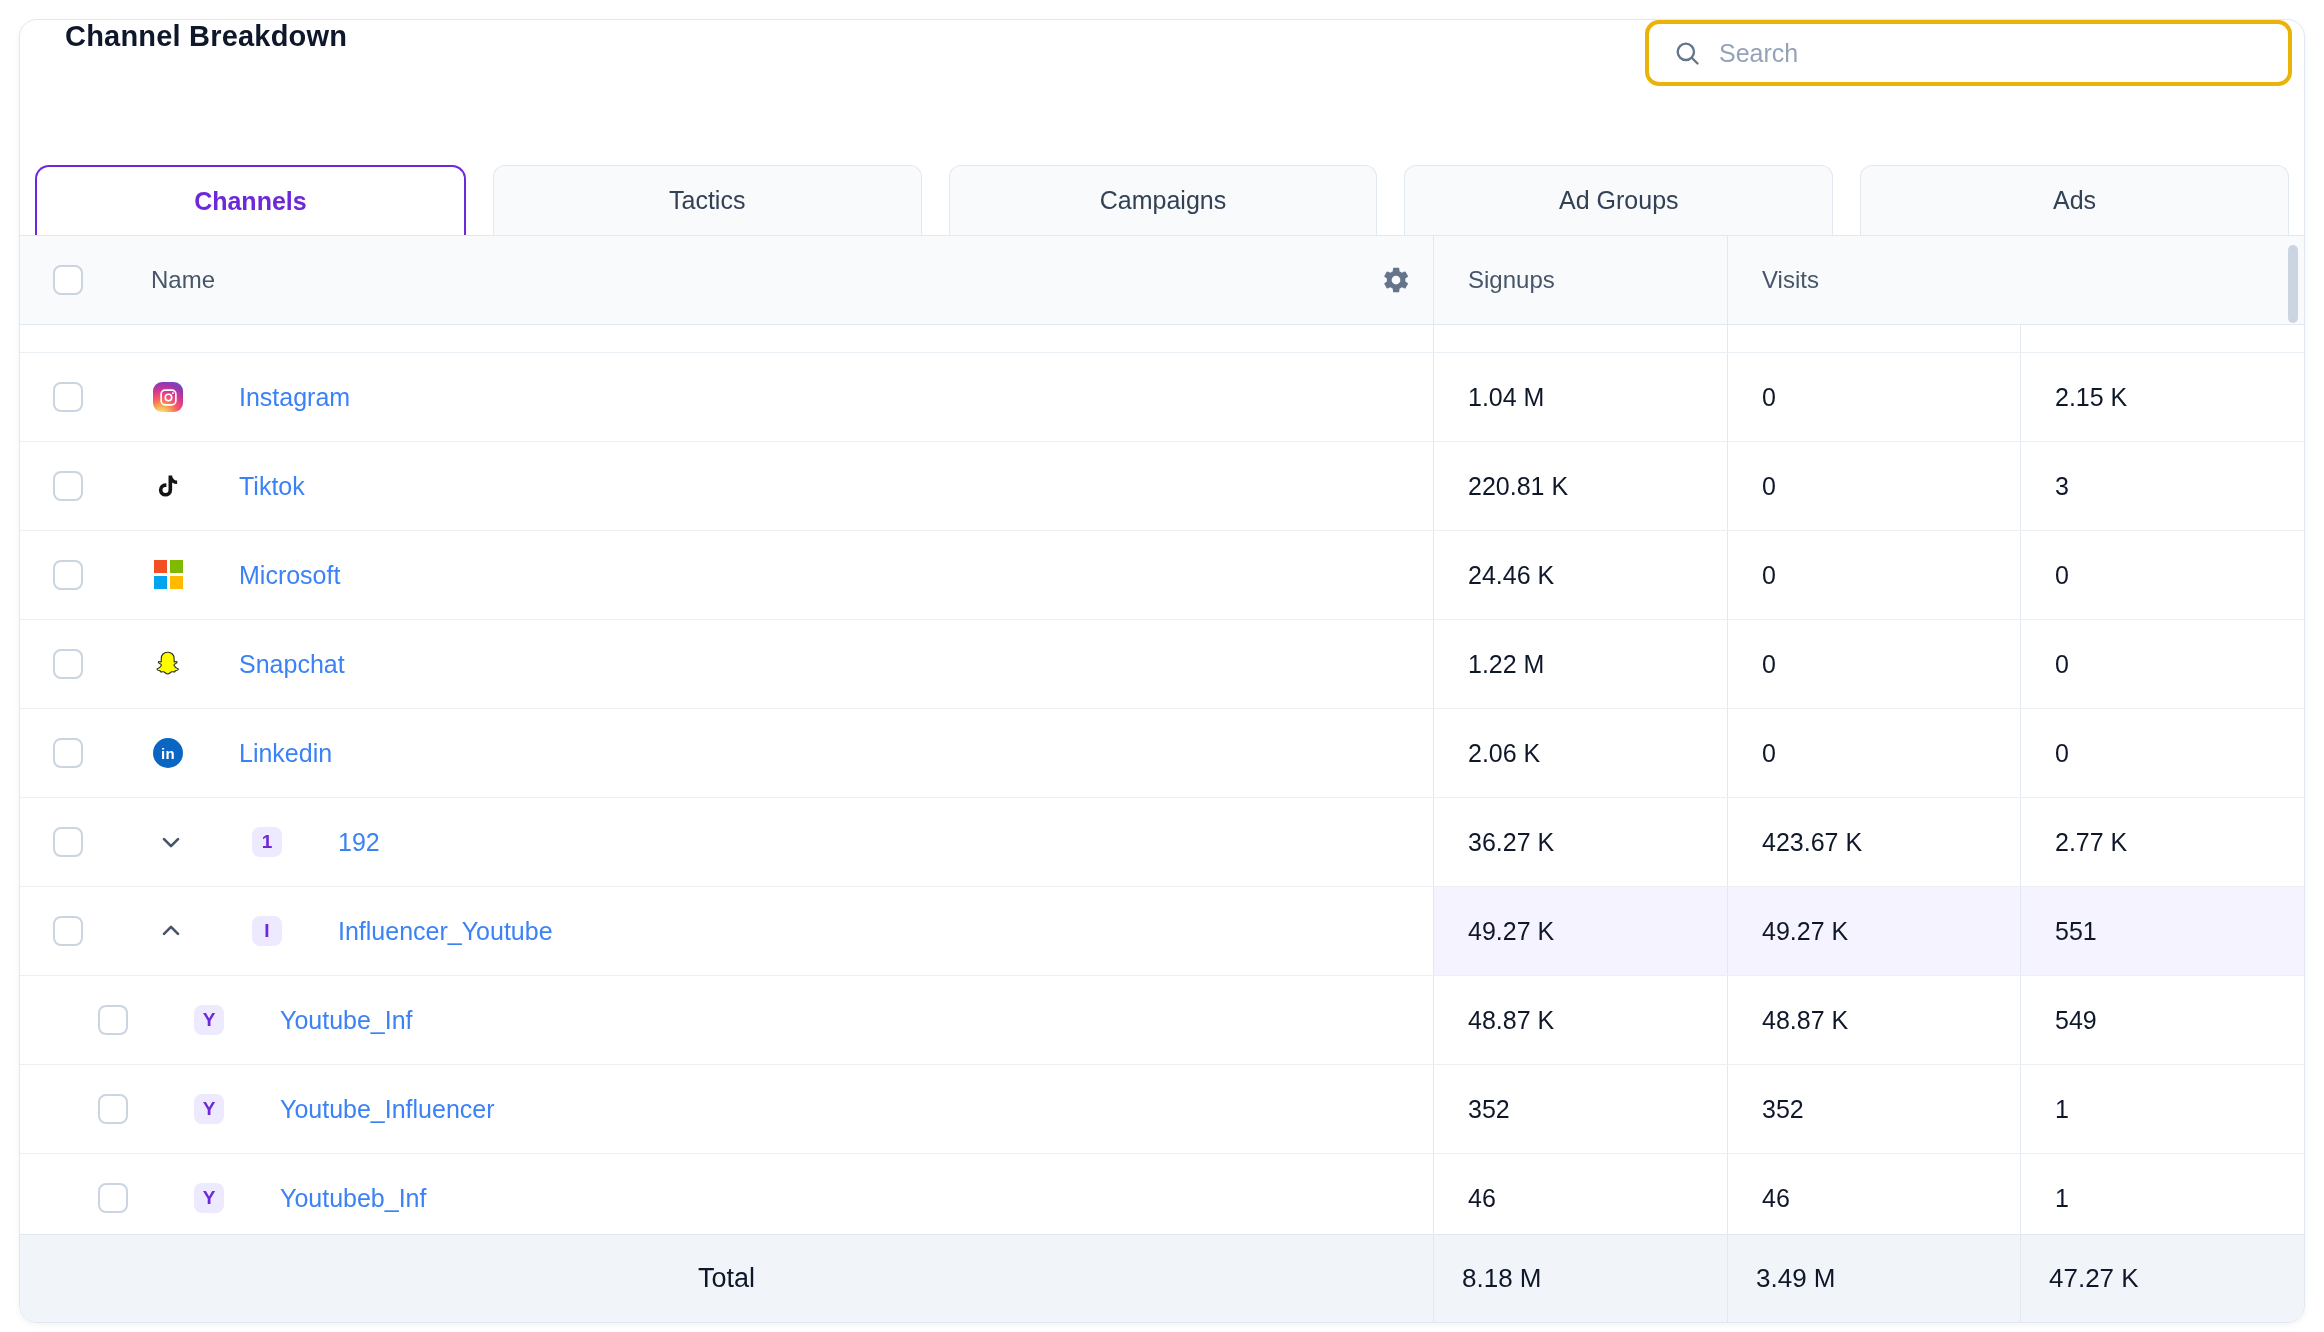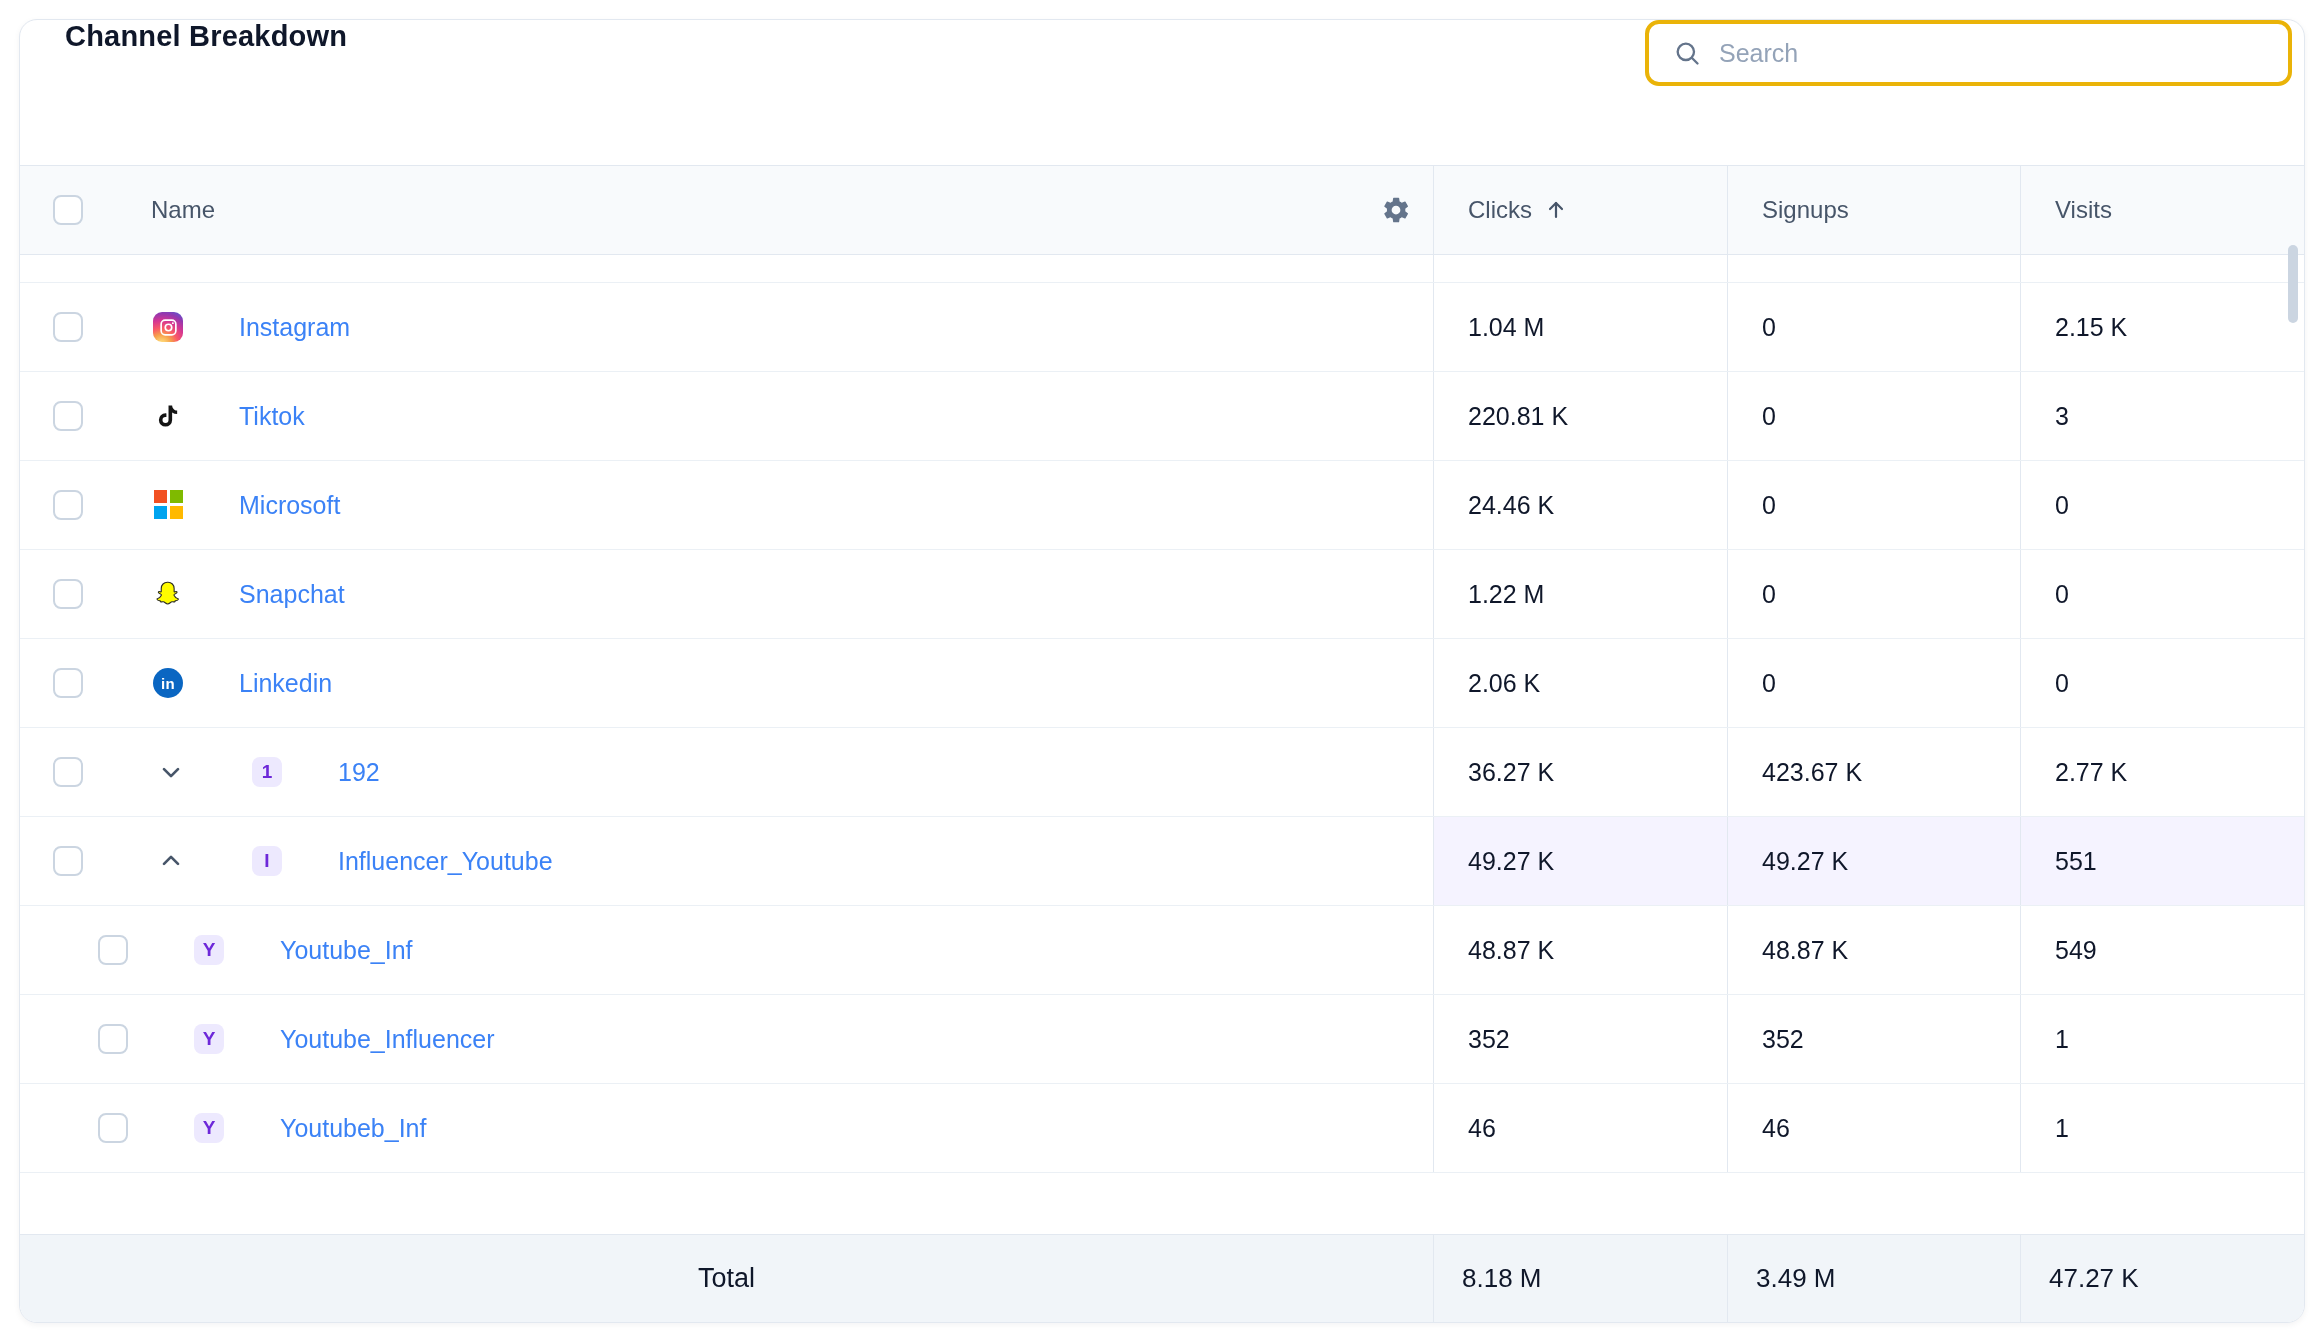--- a/index.html
+++ b/index.html
@@ -71,41 +71,39 @@
       <span style="display:inline-flex;">
         <svg width="28" height="28" viewBox="0 0 24 24" fill="none" stroke="#64748B" stroke-width="2" stroke-linecap="round">
             <circle cx="11" cy="11" r="7"></circle>
             <path d="M16.5 16.5L21 21"></path>
           </svg>
       </span>
       <input class="search-input" type="text" placeholder="Search" style="">
     </div>
   </header>
 
+  <nav class="tabs">
+    <button class="tab tab--active">Channels</button>
+    <button class="tab">Tactics</button>
+    <button class="tab">Campaigns</button>
+    <button class="tab">Ad Groups</button>
+    <button class="tab">Ads</button>
+  </nav>
 
   <div class="thead grid-cols">
     <div class="cell cell--name">
       <span class="checkbox"></span>
       <span class="th-label">Name</span>
       <span class="gear">
         <svg width="30" height="30" viewBox="0 0 24 24" fill="#64748B">
             <path d="M19.4 13c.04-.32.06-.66.06-1s-.02-.68-.07-1l2.03-1.58a.5.5 0 0 0 .12-.64l-1.92-3.32a.5.5 0 0 0-.61-.22l-2.39.96a7.3 7.3 0 0 0-1.73-1l-.36-2.54a.5.5 0 0 0-.5-.42h-3.84a.5.5 0 0 0-.5.42l-.36 2.54c-.63.26-1.2.6-1.73 1l-2.39-.96a.5.5 0 0 0-.61.22L2.68 8.78a.5.5 0 0 0 .12.64L4.83 11c-.05.32-.08.66-.08 1s.03.68.08 1l-2.03 1.58a.5.5 0 0 0-.12.64l1.92 3.32c.14.24.42.34.61.22l2.39-.96c.53.4 1.1.74 1.73 1l.36 2.54c.04.24.25.42.5.42h3.84c.25 0 .46-.18.5-.42l.36-2.54a7.3 7.3 0 0 0 1.73-1l2.39.96c.24.1.5 0 .61-.22l1.92-3.32a.5.5 0 0 0-.12-.64L19.4 13zM12 15.5a3.5 3.5 0 1 1 0-7 3.5 3.5 0 0 1 0 7z"></path>
           </svg>
       </span>
     </div>
     <div class="cell cell--metric">
-      <span>Clicks</span>
-      <span class="sort-icon">
-        <svg width="24" height="24" viewBox="0 0 24 24" fill="none" stroke="#475569" stroke-width="2.2" stroke-linecap="round" stroke-linejoin="round">
-            <path d="M12 19V5"></path>
-            <path d="M6 11l6-6 6 6"></path>
-          </svg>
-      </span>
-    </div>
-    <div class="cell cell--metric">
       <span>Signups</span>
     </div>
     <div class="cell cell--metric">
       <span>Visits</span>
     </div>
   </div>
 
   <div class="tbody">
 
     <div class="row--clipped">

